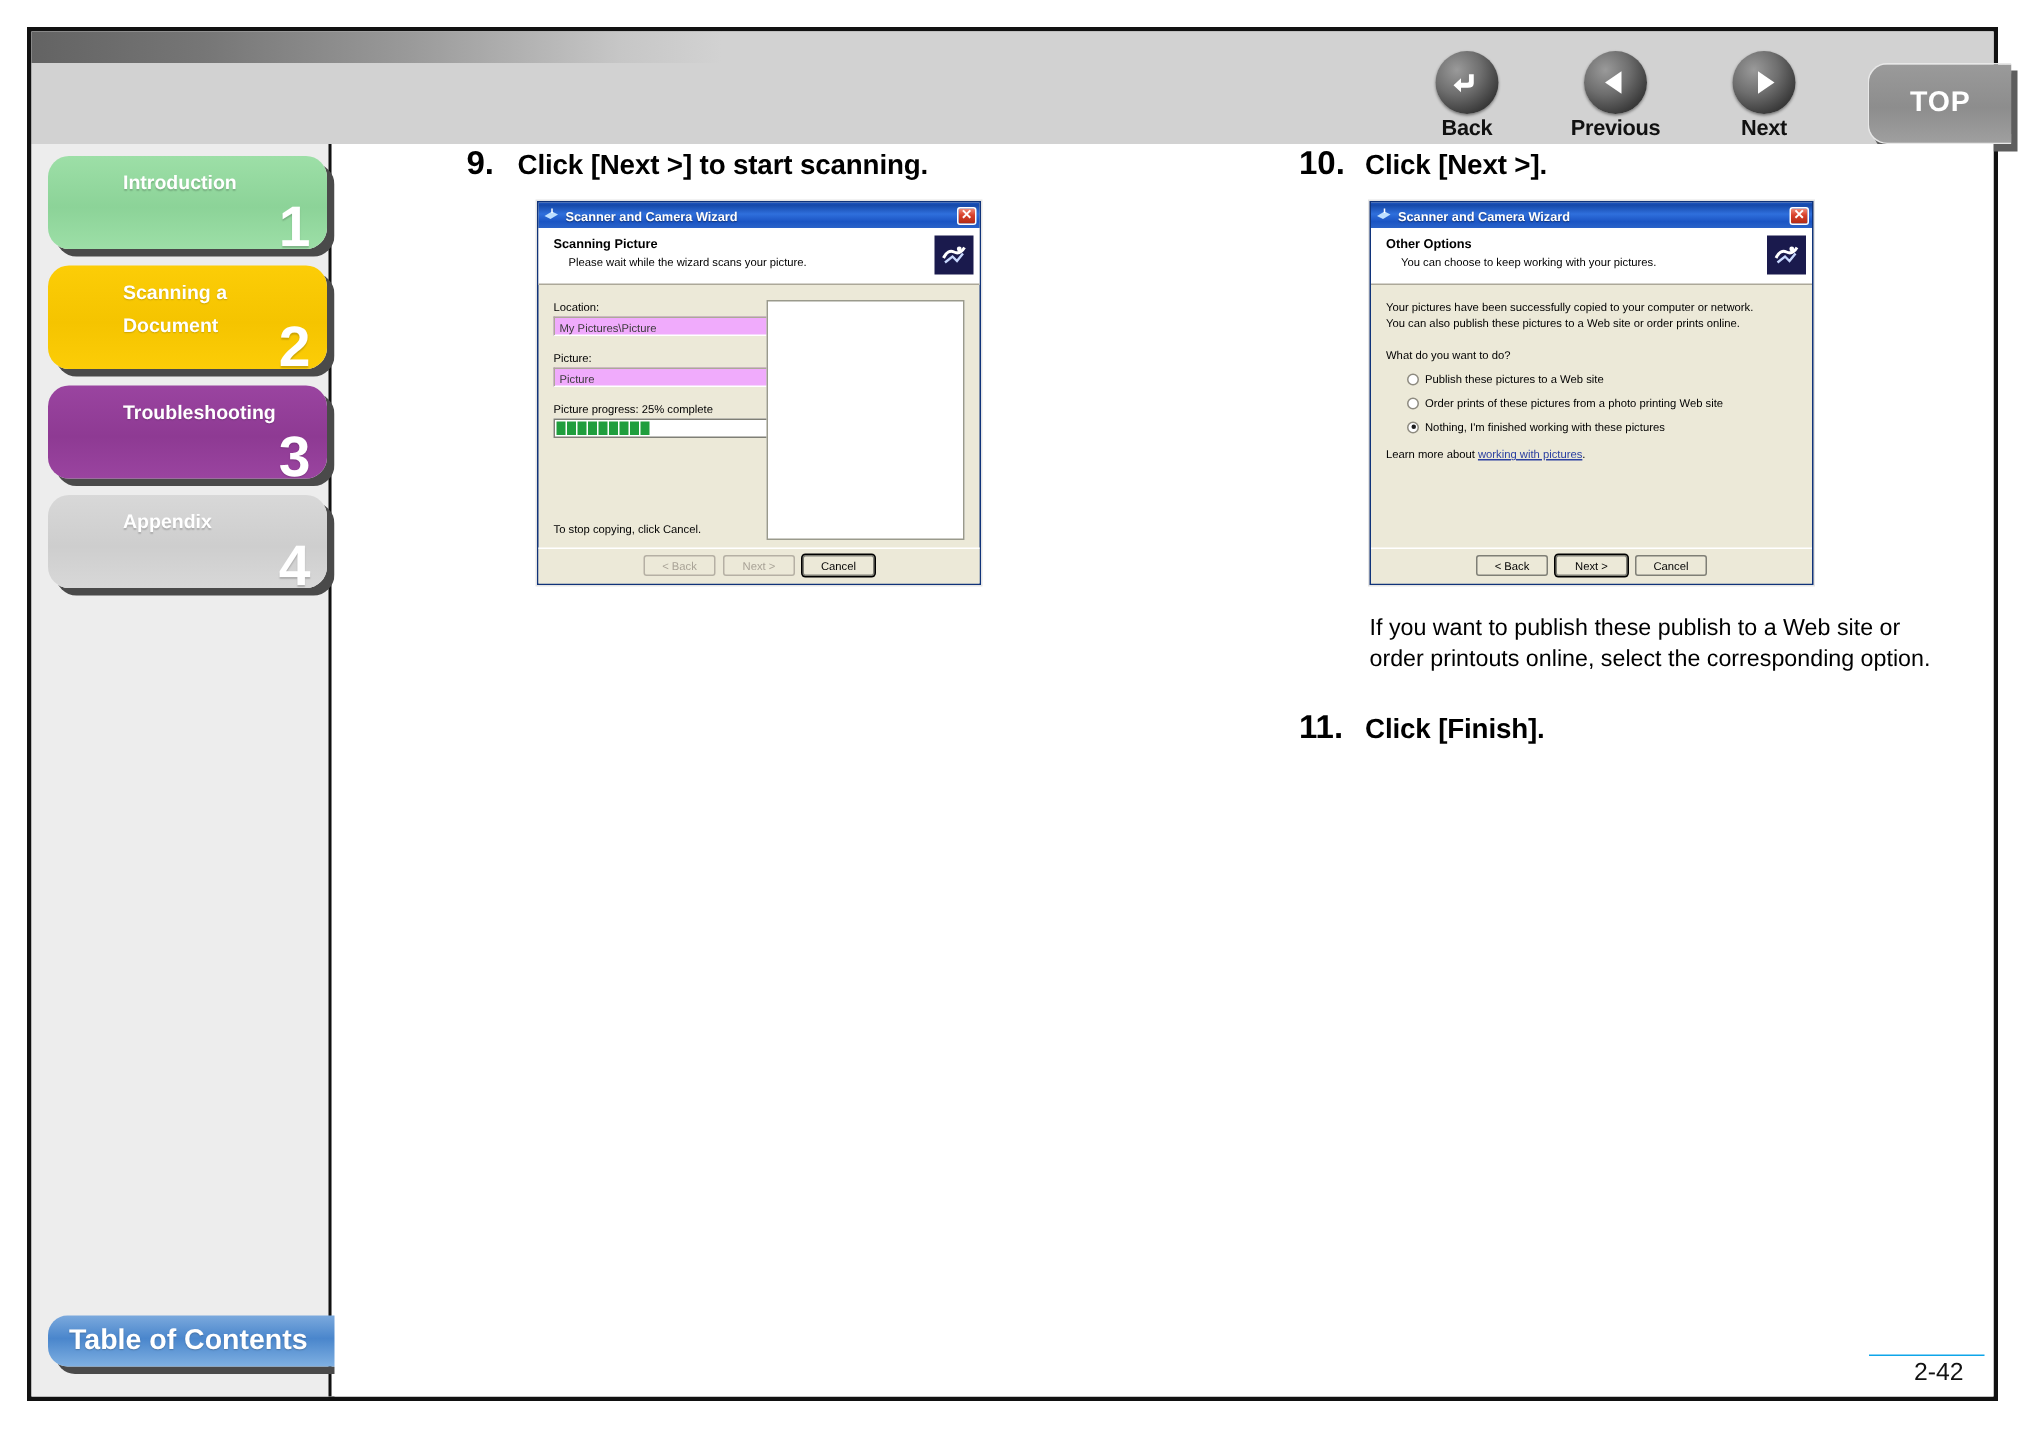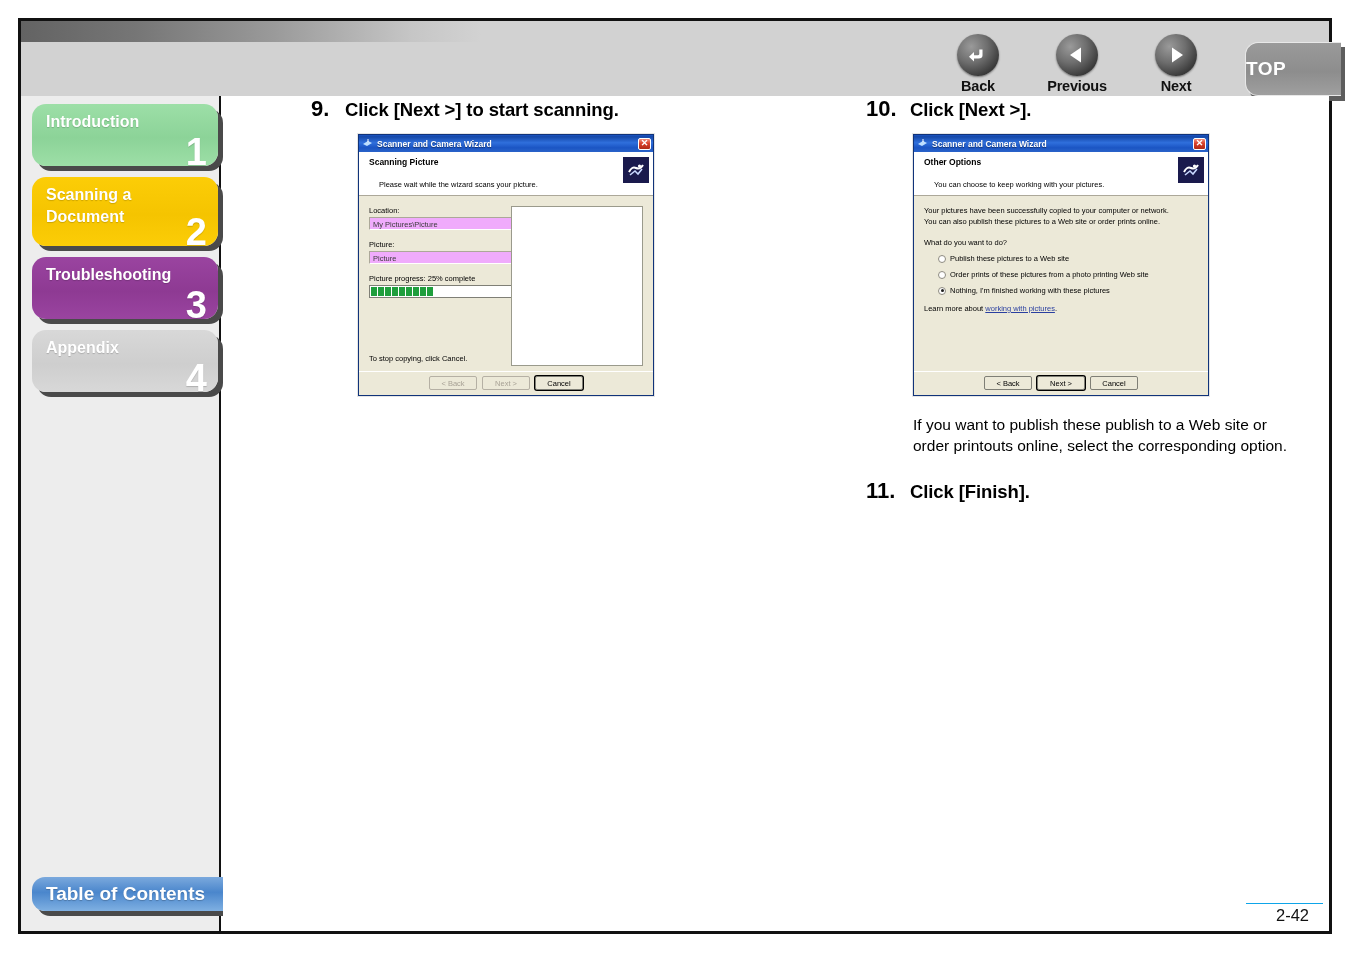--- a/index.html
+++ b/index.html
@@ -65,21 +65,21 @@
     background: #5d5d5d;
     border-radius: 13px 0 0 13px;
   }
   #top-tab {
     position: absolute; right: -12px; top: 21px;
     width: 96px; height: 54px;
     background: linear-gradient(to bottom, #9a9a9a 0%, #8d8d8d 55%, #9f9f9f 100%);
     border: 1px solid #e8e8e8;
     border-right: none;
     border-radius: 13px 0 0 13px;
-    display: flex; align-items: center; 
+    display: flex; align-items: center; justify-content: center;
     cursor: pointer;
   }
   #top-tab span {
     color: #ffffff; font-weight: bold; font-size: 19px;
     letter-spacing: 0.5px;
   }
 
   
   #sidebar {
     position: absolute; left: 0; top: 75px;
@@ -92,23 +92,24 @@
     margin: 0 0 11px 11px;
     width: 186px;
     border-radius: 14px;
     box-shadow: 5px 5px 0 0 #4a4a4a;
     padding: 7px 12px 6px 14px;
     cursor: pointer;
     overflow: hidden;
   }
   .tab-label {
     display: block;
-    color: #ffffff; font-weight: bold; font-size: 16px;
+    color: #ffffff; font-weight: bold; font-size: 13px;
     line-height: 21.5px;
     text-shadow: 0 1px 1px rgba(0,0,0,.18);
+    margin-left: 36px;
   }
   .tab-num {
     position: absolute; right: 11px; bottom: -5px;
     color: #ffffff; font-weight: bold; font-size: 38px;
     line-height: 38px;
     text-shadow: 0 1px 1px rgba(0,0,0,.18);
   }
   #tab-introduction     { background: linear-gradient(to bottom,#9ddfa7 0%,#8cd398 55%,#9ddfa7 100%); height: 62px; margin-top: 8px; }
   #tab-scanning         { background: linear-gradient(to bottom,#fccd07 0%,#f5c400 55%,#fccd07 100%); height: 69px; }
   #tab-troubleshooting  { background: linear-gradient(to bottom,#9a44a0 0%,#8e3a93 55%,#9a44a0 100%); height: 62px; }
@@ -201,21 +202,21 @@
     padding: 5px 4px 5px 10px;
     display: flex; align-items: flex-start;
     min-height: 38px;
   }
   .dlg-head-txt { flex: 1; }
   .dlg-head-title {
     font-size: 8.5px; font-weight: bold; color: #000000; line-height: 11px;
   }
   .dlg-head-sub {
     font-size: 7.5px; color: #000000; line-height: 11px;
-    margin-left: 10px; margin-top: 11px;
+    margin-left: 10px; margin-top: 1px;
   }
   .dlg-head-icon {
     width: 26px; height: 26px; flex-shrink: 0;
     background: #1a1a4d;
     display: flex; align-items: center; justify-content: center;
   }
   .dlg-body {
     padding: 10px 10px 6px 10px;
     min-height: 175px;
     position: relative;

